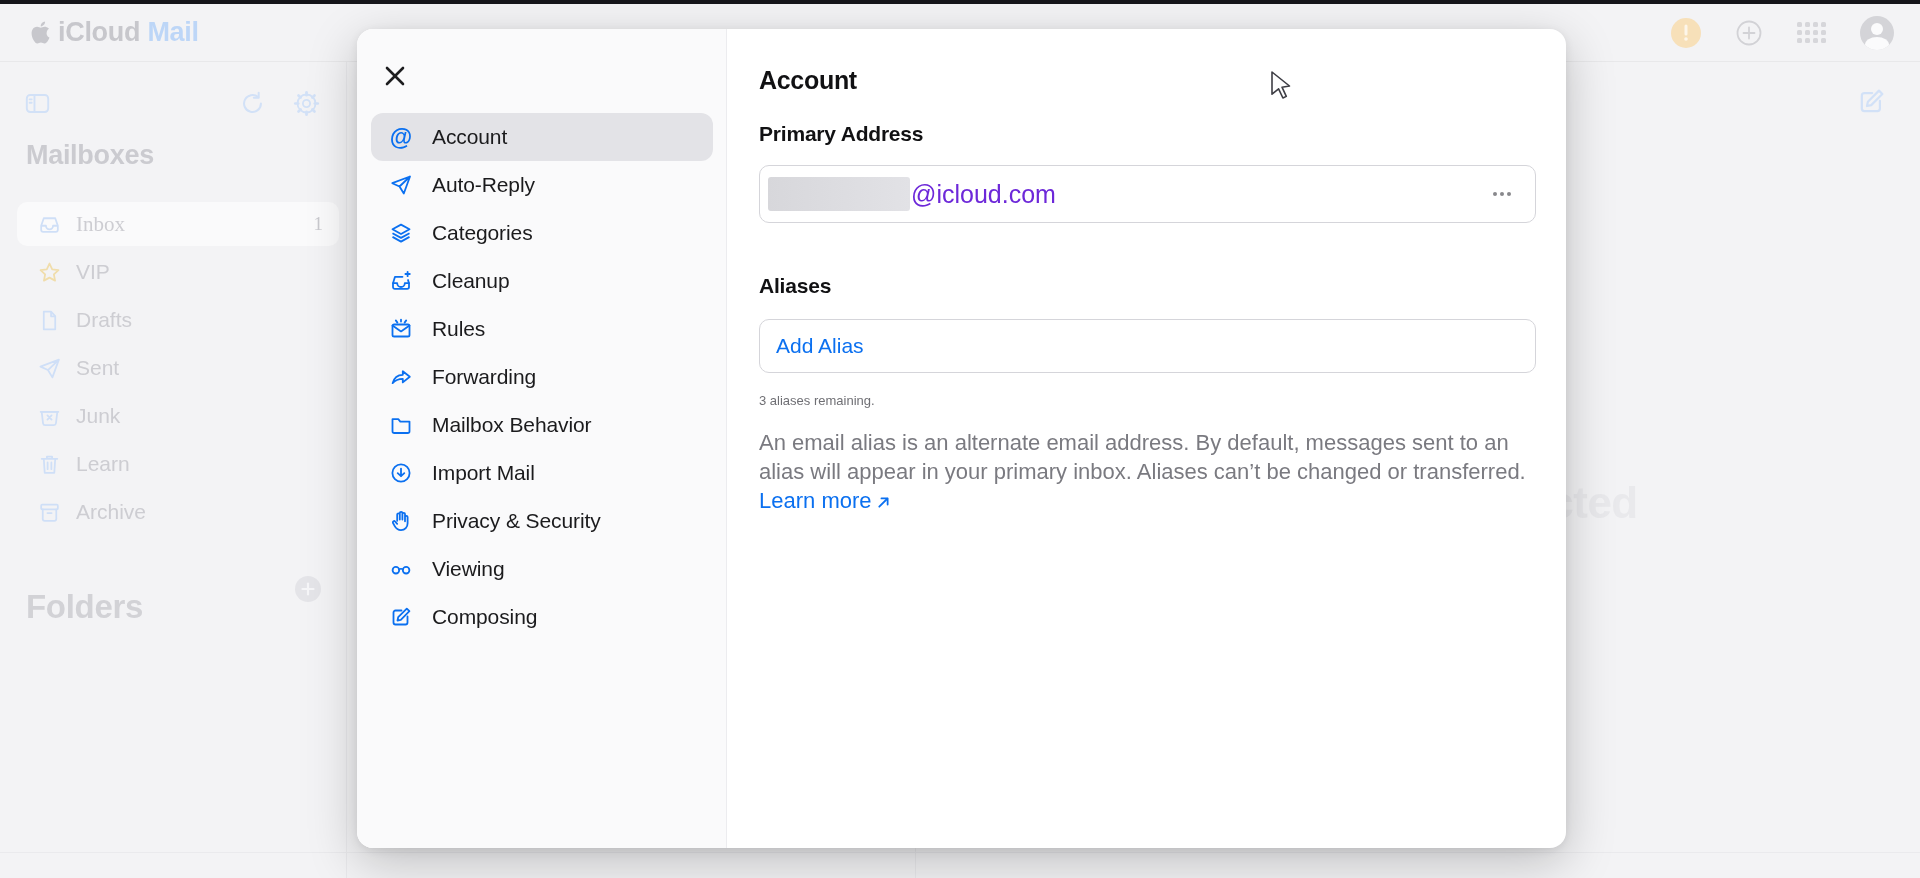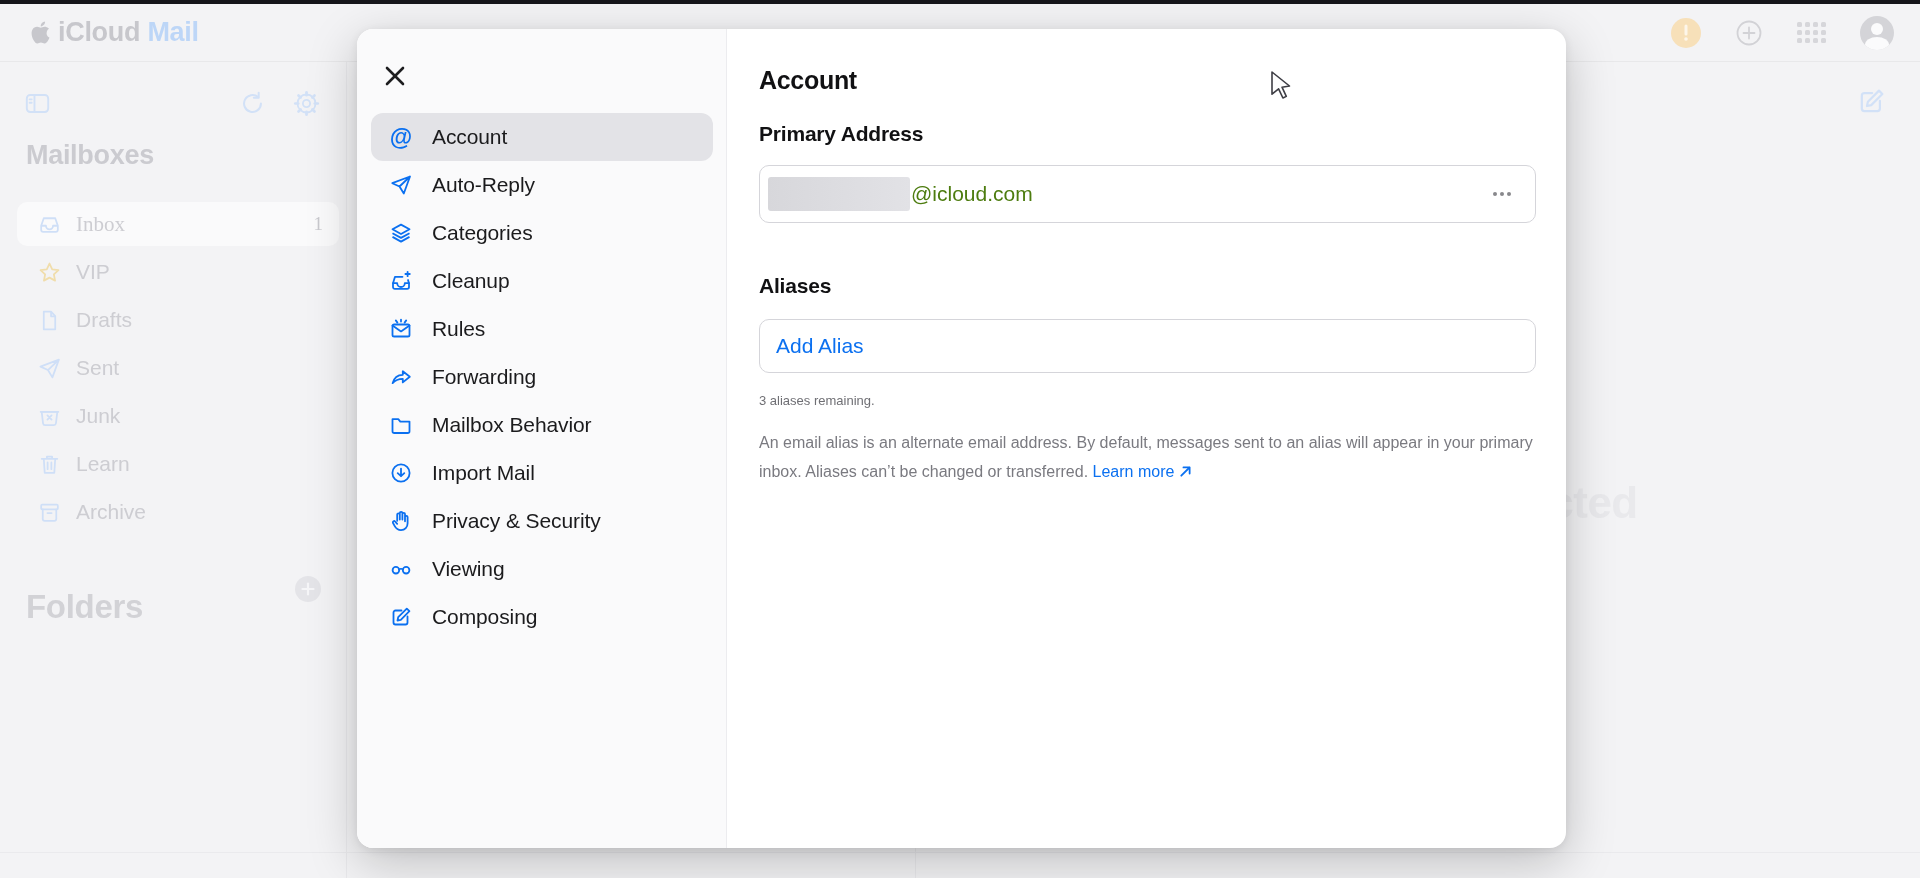--- a/index.html
+++ b/index.html
@@ -94,28 +94,28 @@
   .m-content { flex:1; padding:36px 30px 0 32px; }
   .c-title { font-size:25px; font-weight:700; letter-spacing:-0.3px; color:#111113; line-height:30px; }
   .sec-h { font-size:21px; font-weight:700; letter-spacing:-0.2px; color:#111113; line-height:26px; }
   .sec-h.primary { margin-top:26px; }
   .field {
     width:777px; border:1px solid #d5d5da; border-radius:10px; background:#fff;
     display:flex; align-items:center;
   }
   .email-field { height:58px; margin-top:18px; padding:0 22px 0 8px; }
   .redacted { width:142px; height:34px; border-radius:3px; background:linear-gradient(90deg,#d7d7db,#e2e2e6); }
-  .email-domain { font-size:21px; color:#4d7c0f; margin-left:1px; }
+  .email-domain { font-size:25px; color:#6d28d9; margin-left:1px; }
   .more-btn { margin-left:auto; display:flex; gap:3px; background:none; border:none; cursor:pointer; padding:6px 2px; }
   .more-btn i { width:4px; height:4px; border-radius:50%; background:#88888c; }
   .sec-h.aliases { margin-top:50px; }
   .add-alias-field { height:54px; margin-top:20px; padding:0 16px; cursor:pointer; }
   .add-alias-lbl { font-size:21px; color:#0b70f0; }
   .remaining { margin-top:17px; font-size:13px; line-height:22px; color:#6f6f74; }
-  .desc { margin-top:16px; font-size:16px; line-height:29px; color:#7a7a80; max-width:792px; }
+  .desc { margin-top:16px; font-size:22px; line-height:29px; color:#7a7a80; max-width:792px; }
   .learn-more { color:#0b70f0; cursor:pointer; white-space:nowrap; }
   .learn-arrow { display:inline-block; vertical-align:-2px; margin-left:4px; }
 
   
   .cursor { position:absolute; left:1268px; top:70px; z-index:100; pointer-events:none; }
 
   svg { display:block; }
 </style>
 </head>
 <body>

